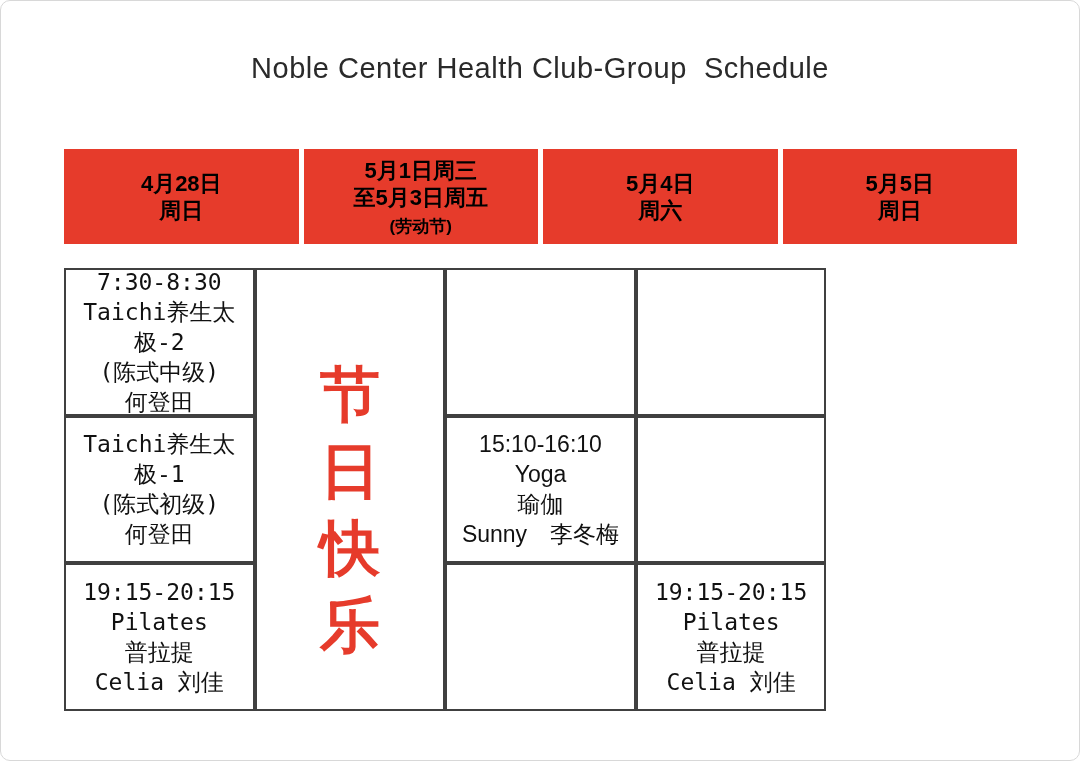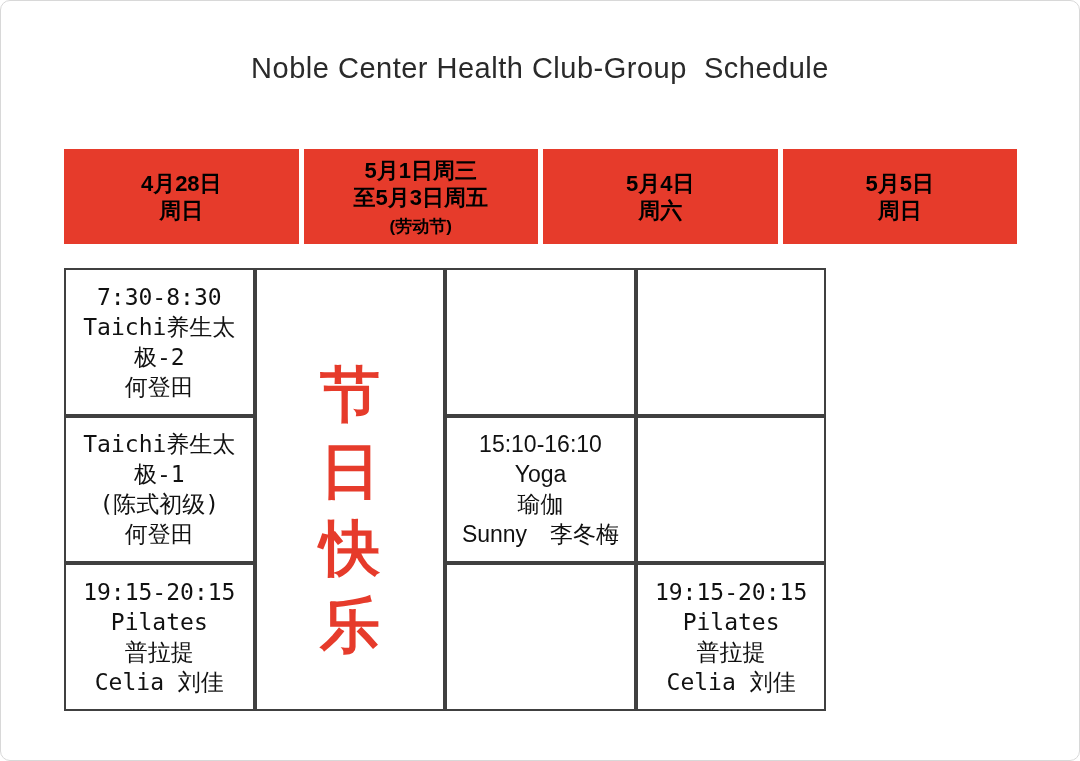--- a/index.html
+++ b/index.html
@@ -78,20 +78,21 @@
       <div>5月5日</div>
       <div>周日</div>
     </div>
   </div>
 
   <div class="body-grid">
 
     <div class="cell mono c1r1">
       <div>7:30-8:30</div>
       <div>Taichi养生太极-2</div>
+      <div>(陈式中级)</div>
       <div>何登田</div>
     </div>
 
     <div class="cell mono c1r2">
       <div>Taichi养生太极-1</div>
       <div>(陈式初级)</div>
       <div>何登田</div>
     </div>
 
     <div class="cell mono c1r3">

